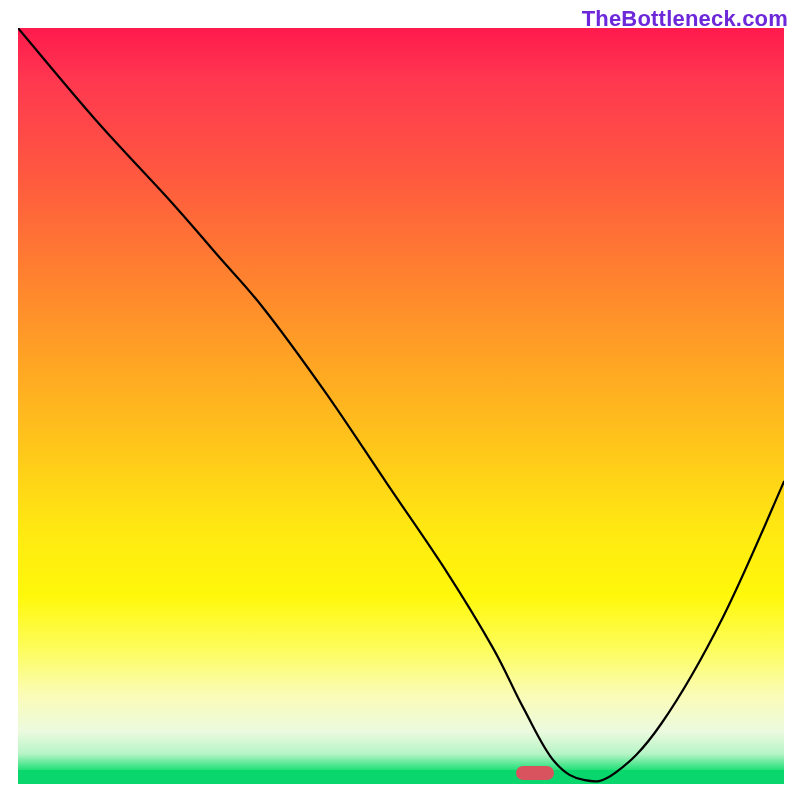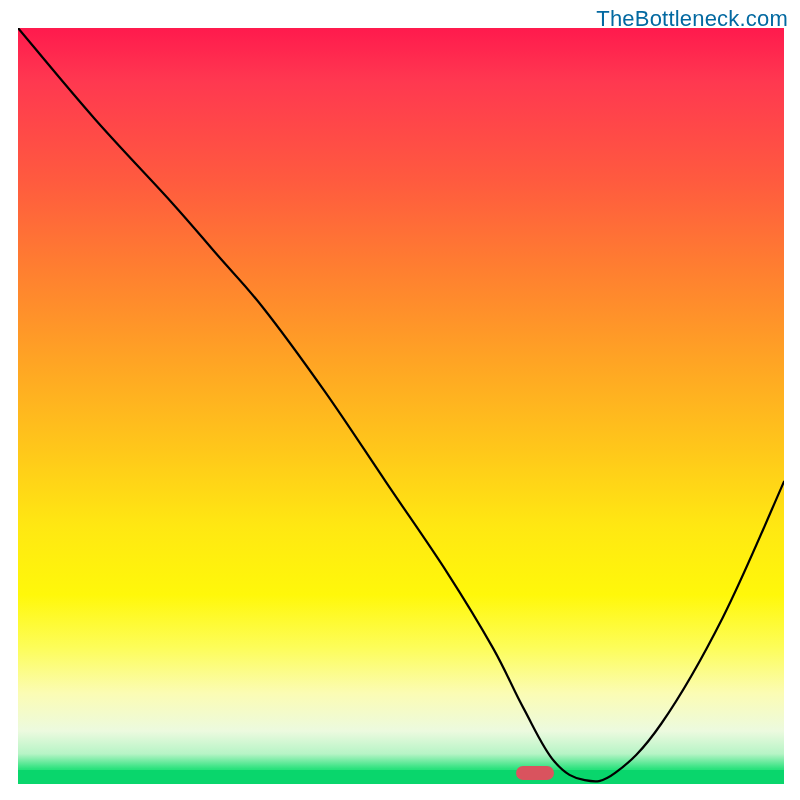--- a/index.html
+++ b/index.html
@@ -13,23 +13,23 @@
   .chart-container {
     position: relative;
     width: 800px;
     height: 800px;
     background: #ffffff;
   }
   .watermark {
     position: absolute;
     top: 6px;
     right: 12px;
-    color: #0369a1;
+    color: #6d28d9;
     font-size: 22px;
-    font-weight: 400;
+    font-weight: 700;
     letter-spacing: 0.2px;
     z-index: 5;
   }
   .plot-area {
     position: absolute;
     left: 18px;
     top: 28px;
     width: 766px;
     height: 756px;
     overflow: hidden;

